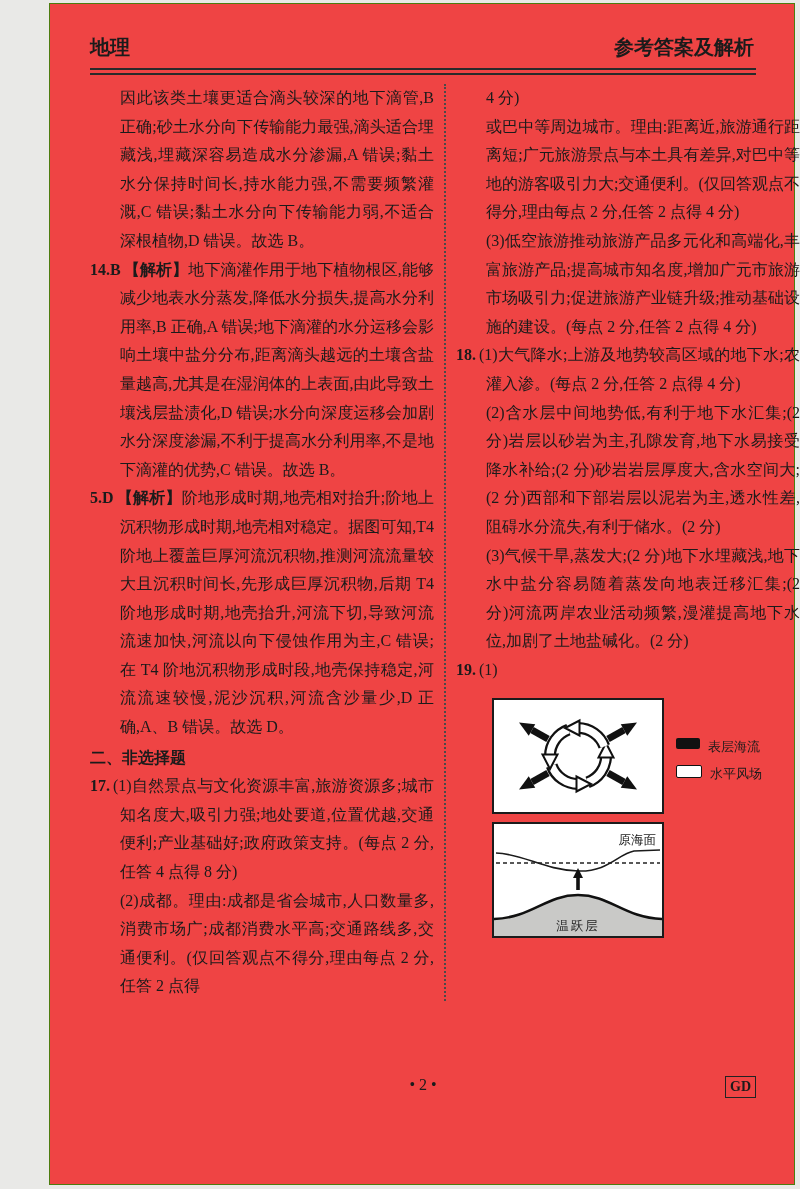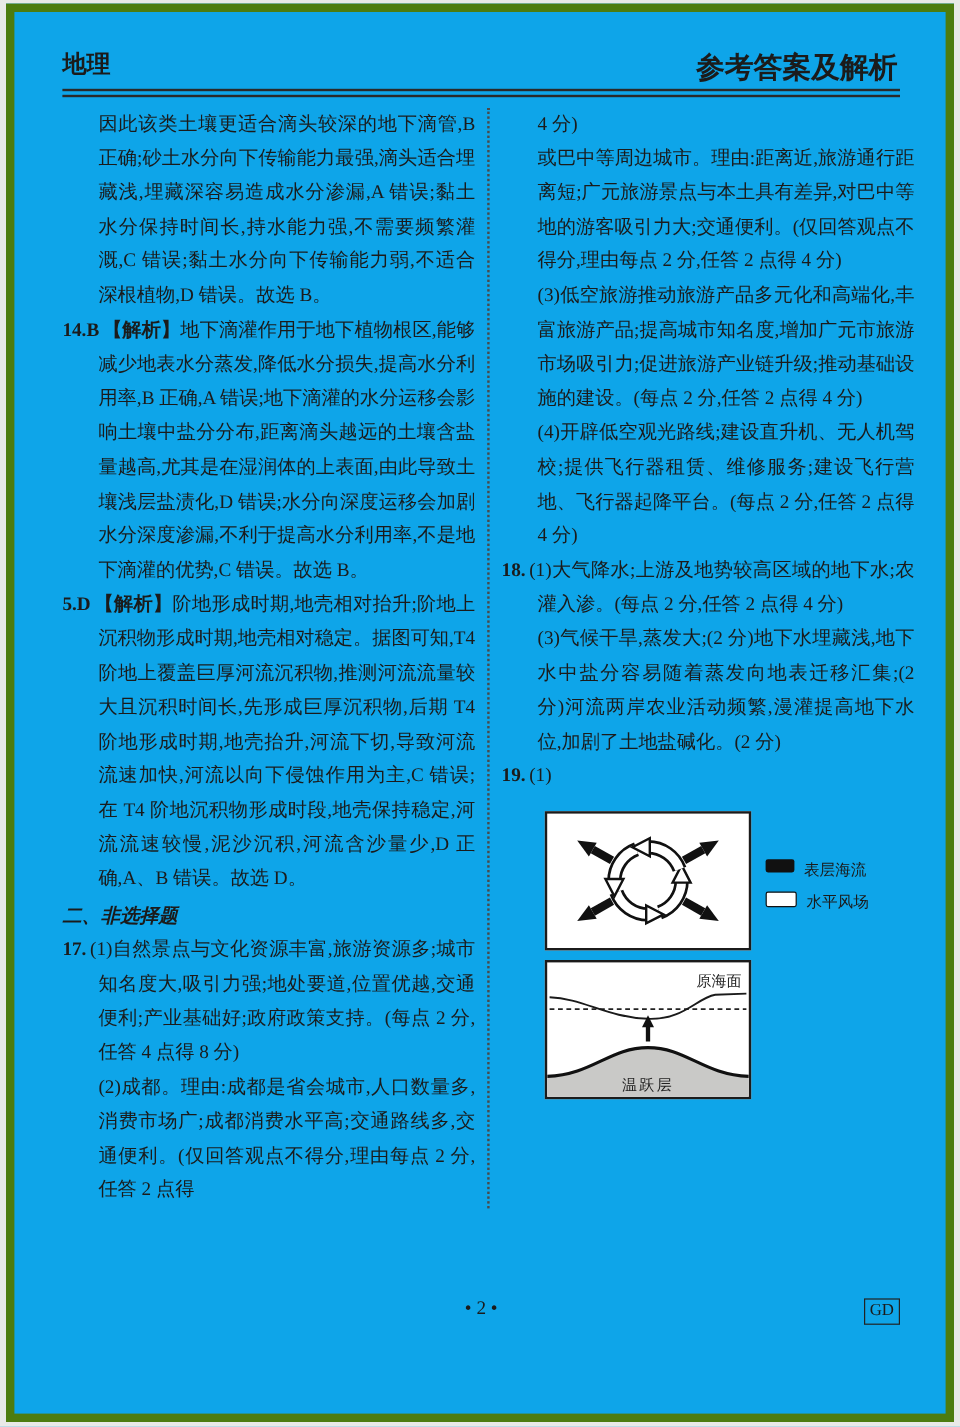--- a/index.html
+++ b/index.html
@@ -4,58 +4,59 @@
 <style>
   html,body{margin:0;padding:0;}
   body{
     width:800px;height:1189px;position:relative;
     background:#e9e9e7;
     font-family:"Liberation Serif","DejaVu Serif",serif;
     color:#1b1b1b;
   }
   .page{
     position:absolute;inset:3px 5px 4px 5px;
-    background:#0ea5e9;
-    border:7px solid #4d7c0f;
+    background:#ef4444;
+    border:1px solid #4d7c0f;
+    margin-left:44px;
   }
   
   .hdr{position:absolute;top:30px;left:40px;right:40px;height:28px;}
   .hdr .hl{position:absolute;left:0;top:0;font-family:"Liberation Sans","DejaVu Sans",sans-serif;font-weight:bold;font-size:20px;}
-  .hdr .hr{position:absolute;right:0;top:0;font-family:"Liberation Sans","DejaVu Sans",sans-serif;font-weight:bold;font-size:24px;}
+  .hdr .hr{position:absolute;right:0;top:0;font-family:"Liberation Sans","DejaVu Sans",sans-serif;font-weight:bold;font-size:20px;}
   .rule{position:absolute;top:64px;left:40px;right:38px;height:3px;border-top:2px solid #2a2a2a;border-bottom:2px solid #2a2a2a;}
   
   .cols{position:absolute;top:80px;left:40px;width:712px;display:flex;gap:10px;}
   .col{width:344px;}
   .divider{width:0;border-left:2px dotted #4a4a4a;align-self:stretch;}
   p.blk{margin:0;font-size:16px;line-height:28.6px;text-align:justify;}
   p.hang{padding-left:30px;text-indent:-30px;}
   p.ind{padding-left:30px;}
   .num{font-weight:bold;margin-right:3px;}
   .jx{font-weight:bold;font-family:"Liberation Sans","DejaVu Sans",sans-serif;}
-  p.section{font-weight:bold;font-family:"Liberation Sans","DejaVu Sans",sans-serif;margin-top:2px;font-style:italic;}
+  p.section{font-weight:bold;font-family:"Liberation Sans","DejaVu Sans",sans-serif;margin-top:2px;}
   
   .figarea{position:relative;height:258px;margin-top:4px;}
   .figbox{position:absolute;width:168px;height:112px;border:2px solid #1b1b1b;background:#fff;}
   #figbox1{left:36px;top:10px;}
   #figbox2{left:36px;top:134px;}
   .legend{position:absolute;display:flex;flex-direction:column;gap:9px;font-size:13px;font-family:"Liberation Sans","DejaVu Sans",sans-serif;}
   #legend1{left:220px;top:50px;}
   #legend2{left:224px;top:188px;}
   .lrow{display:flex;align-items:flex-start;gap:8px;white-space:nowrap;}
   .sw-filled{width:24px;height:11px;background:#111;border-radius:2px;}
   .sw-outline{width:24px;height:11px;background:#fff;border:1.6px solid #111;border-radius:2px;}
   .sw-thin{width:34px;height:0;border-top:1.5px solid #111;}
   .sw-thick{width:34px;height:0;border-top:3.2px solid #111;}
   .boxlabel{position:absolute;font-size:12.5px;color:#222;font-family:"Liberation Sans","DejaVu Sans",sans-serif;}
   #lbl-orig{right:6px;top:8px;}
   #lbl-thermo{left:0;right:0;bottom:1px;text-align:center;letter-spacing:2px;}
   
   .footer{position:absolute;top:1072px;left:40px;right:38px;height:26px;}
   .pageno{position:absolute;left:0;right:0;text-align:center;font-size:16px;}
-  .gdbox{position:absolute;right:0;top:0;border:1.6px solid #222;padding:0 4px;font-weight:normal;font-size:14px;line-height:20px;}
+  .gdbox{position:absolute;right:0;top:0;border:1.6px solid #222;padding:0 4px;font-weight:bold;font-size:14px;line-height:20px;}
 </style>
 </head>
 <body>
 
 <div class="page">
 
   <div class="hdr">
     <span class="hl">地理</span>
     <span class="hr">参考答案及解析</span>
   </div>
@@ -71,22 +72,22 @@
       <p class="blk hang"><span class="num">17.</span><span>(1)自然景点与文化资源丰富,旅游资源多;城市知名度大,吸引力强;地处要道,位置优越,交通便利;产业基础好;政府政策支持。(每点 2 分,任答 4 点得 8 分)</span></p>
       <p class="blk ind">(2)成都。理由:成都是省会城市,人口数量多,消费市场广;成都消费水平高;交通路线多,交通便利。(仅回答观点不得分,理由每点 2 分,任答 2 点得</p>
     </div>
 
     <div class="divider"></div>
 
     <div class="col">
       <p class="blk ind">4 分)</p>
       <p class="blk ind">或巴中等周边城市。理由:距离近,旅游通行距离短;广元旅游景点与本土具有差异,对巴中等地的游客吸引力大;交通便利。(仅回答观点不得分,理由每点 2 分,任答 2 点得 4 分)</p>
       <p class="blk ind">(3)低空旅游推动旅游产品多元化和高端化,丰富旅游产品;提高城市知名度,增加广元市旅游市场吸引力;促进旅游产业链升级;推动基础设施的建设。(每点 2 分,任答 2 点得 4 分)</p>
-      <p class="blk ind">(4)开辟低空观光路线;建设直升机、无人机驾校;提供飞行器租赁、维修服务;建设飞行营地、飞行器起降平台。(每点 2 分,任答 2 点得 4 分)</p>
       <p class="blk hang"><span class="num">18.</span><span>(1)大气降水;上游及地势较高区域的地下水;农灌入渗。(每点 2 分,任答 2 点得 4 分)</span></p>
+      <p class="blk ind">(2)含水层中间地势低,有利于地下水汇集;(2 分)岩层以砂岩为主,孔隙发育,地下水易接受降水补给;(2 分)砂岩岩层厚度大,含水空间大;(2 分)西部和下部岩层以泥岩为主,透水性差,阻碍水分流失,有利于储水。(2 分)</p>
       <p class="blk ind">(3)气候干旱,蒸发大;(2 分)地下水埋藏浅,地下水中盐分容易随着蒸发向地表迁移汇集;(2 分)河流两岸农业活动频繁,漫灌提高地下水位,加剧了土地盐碱化。(2 分)</p>
       <p class="blk hang"><span class="num">19.</span><span>(1)</span></p>
 
       <div class="figarea">
 
         <div class="figbox" id="figbox1">
           <svg width="168" height="112" viewBox="0 0 168 112">
             <defs>
               <g id="curv">
                 <path d="M 9.58 26.31 A 28 28 0 0 0 28 0" stroke="#111" stroke-width="12" fill="none"></path>

